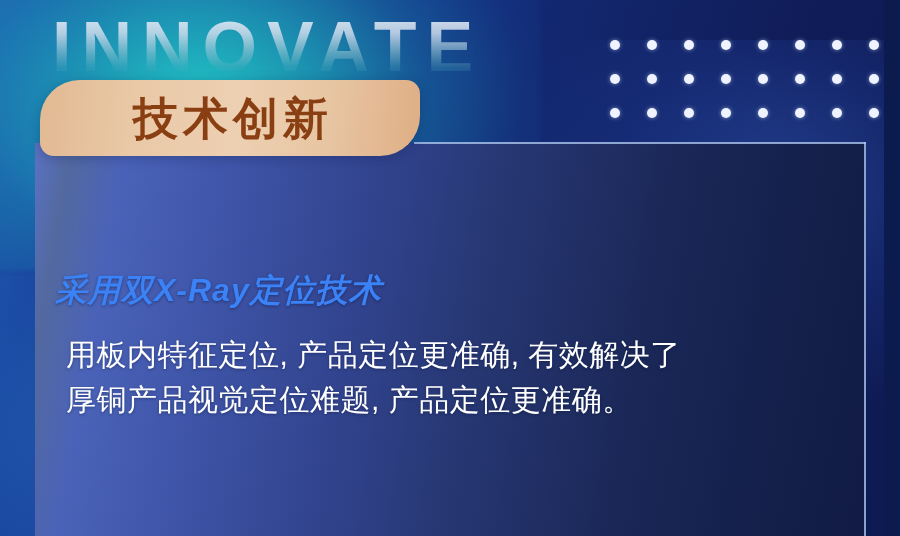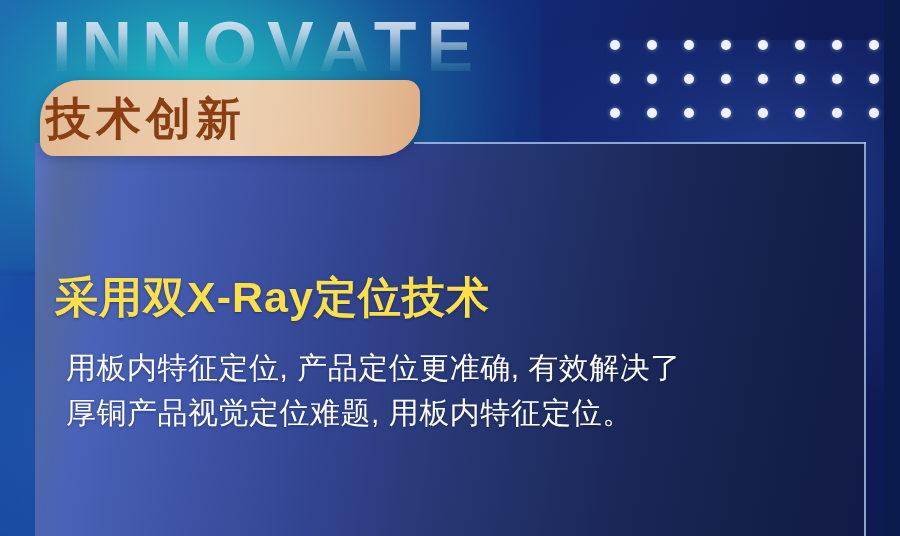--- a/index.html
+++ b/index.html
@@ -150,49 +150,50 @@
     height: 76px;
     border-radius: 40px 14px 40px 14px;
     background: linear-gradient(96deg,
         #e2b992 0%,
         #e9c8a6 24%,
         #edd0b2 52%,
         #e7c5a2 76%,
         #dfae85 100%);
     display: flex;
     align-items: center;
-    justify-content: flex-start;
+    justify-content: center;
     box-shadow: 0 2px 12px rgba(10,25,70,0.28);
   }
   .badge-text {
     font-size: 45px;
     font-weight: bold;
     letter-spacing: 5px;
     color: #8a3f13;
     line-height: 1;
     padding-left: 6px;
     white-space: nowrap;
   }
 
   
   .content {
     position: absolute;
     left: 55px;
     top: 272px;
     width: 800px;
   }
   .headline {
-    font-size: 43px;
+    font-size: 32px;
     font-weight: bold;
-    color: #fde047;
+    color: #3b82f6;
     letter-spacing: 1px;
     line-height: 1.18;
     margin: 0 0 22px 0;
     white-space: nowrap;
     text-shadow: 0 1px 3px rgba(8,18,55,0.45);
+    font-style: italic;
   }
   .paragraph {
     font-size: 30px;
     color: #ffffff;
     line-height: 1.52;
     letter-spacing: 0.5px;
     margin: 11px;
     text-shadow: 0 1px 3px rgba(8,18,55,0.40);
   }
   .paragraph .ln { display: block; white-space: nowrap; }
@@ -241,17 +242,17 @@
   </div>
 
   <div class="badge">
     <span class="badge-text">技术创新</span>
   </div>
 
   <div class="content">
     <h2 class="headline">采用双X-Ray定位技术</h2>
     <p class="paragraph">
       <span class="ln">用板内特征定位, 产品定位更准确, 有效解决了</span>
-      <span class="ln">厚铜产品视觉定位难题, 用板内特征定位。</span>
+      <span class="ln">厚铜产品视觉定位难题, 产品定位更准确。</span>
     </p>
   </div>
 
 </div>
 
 </body></html>

